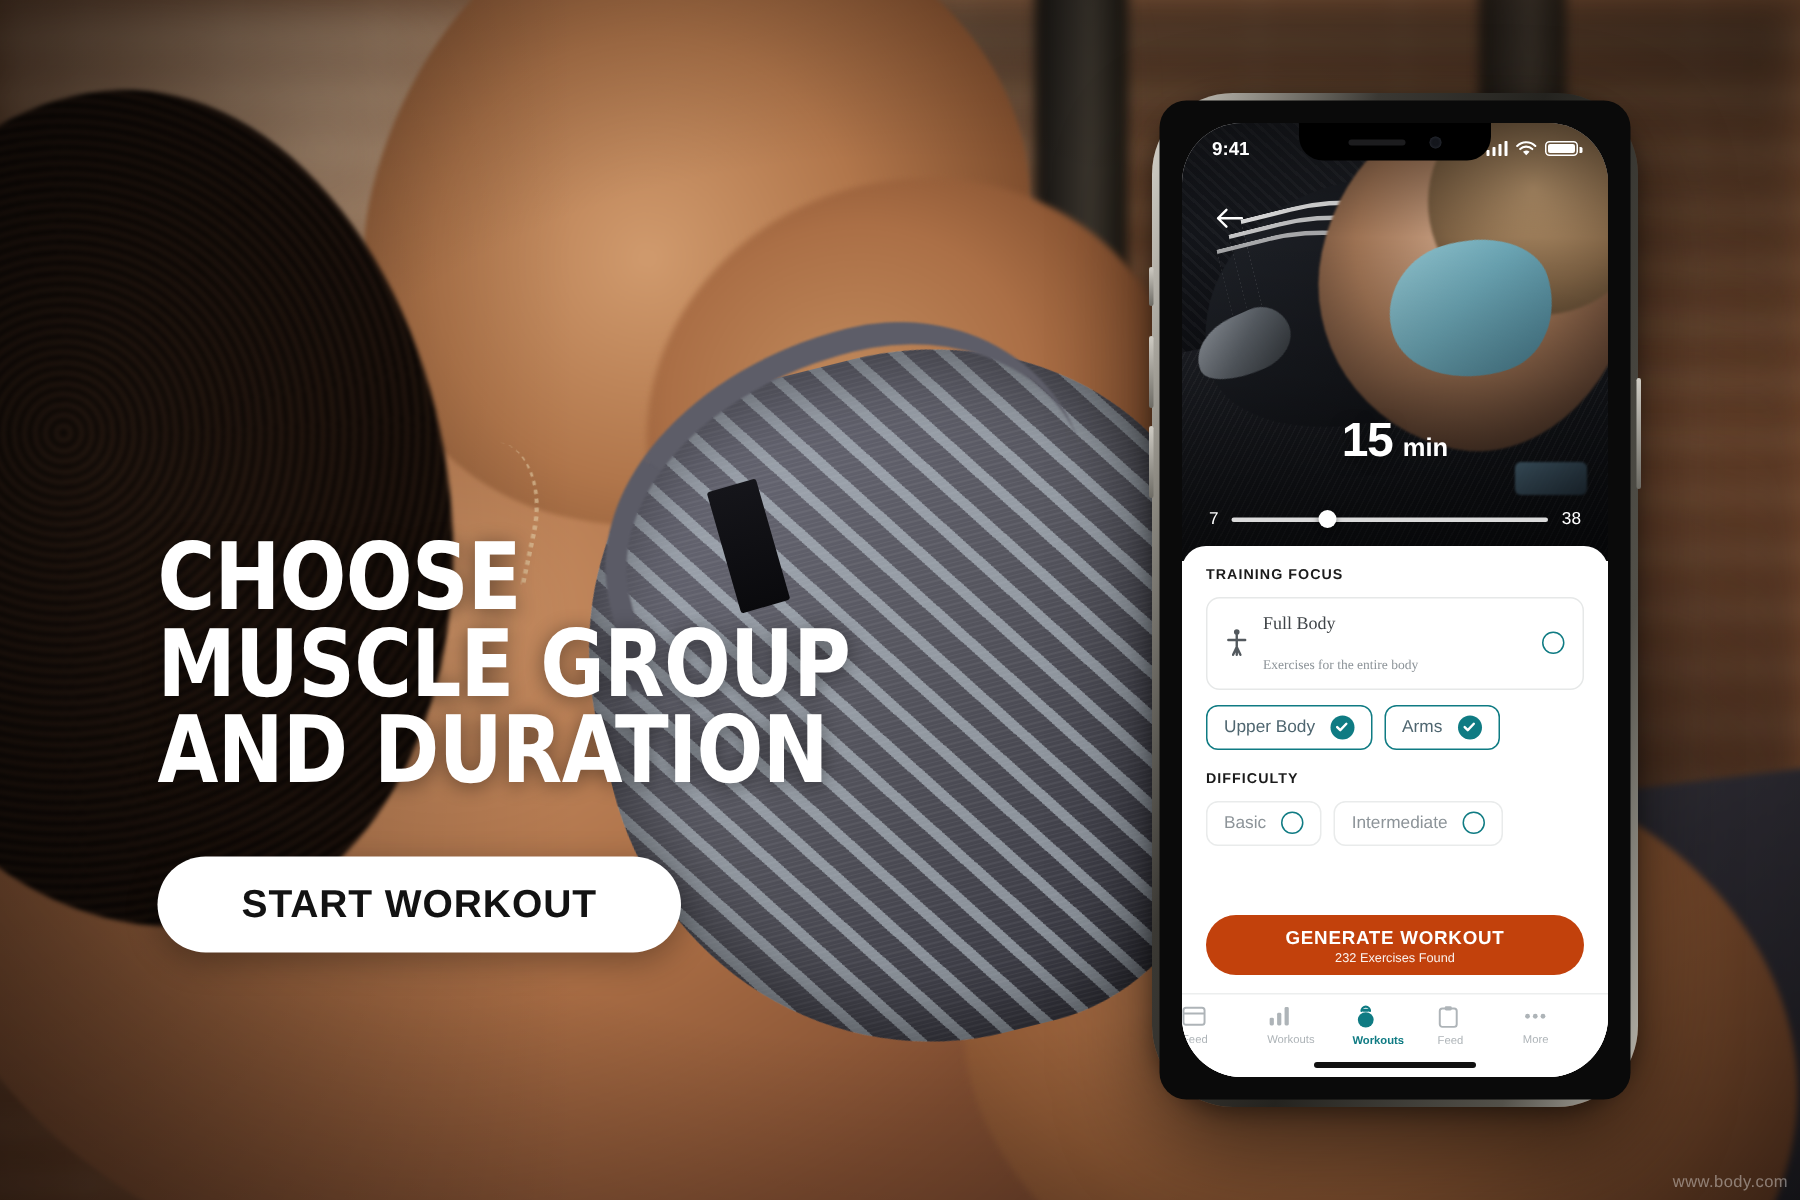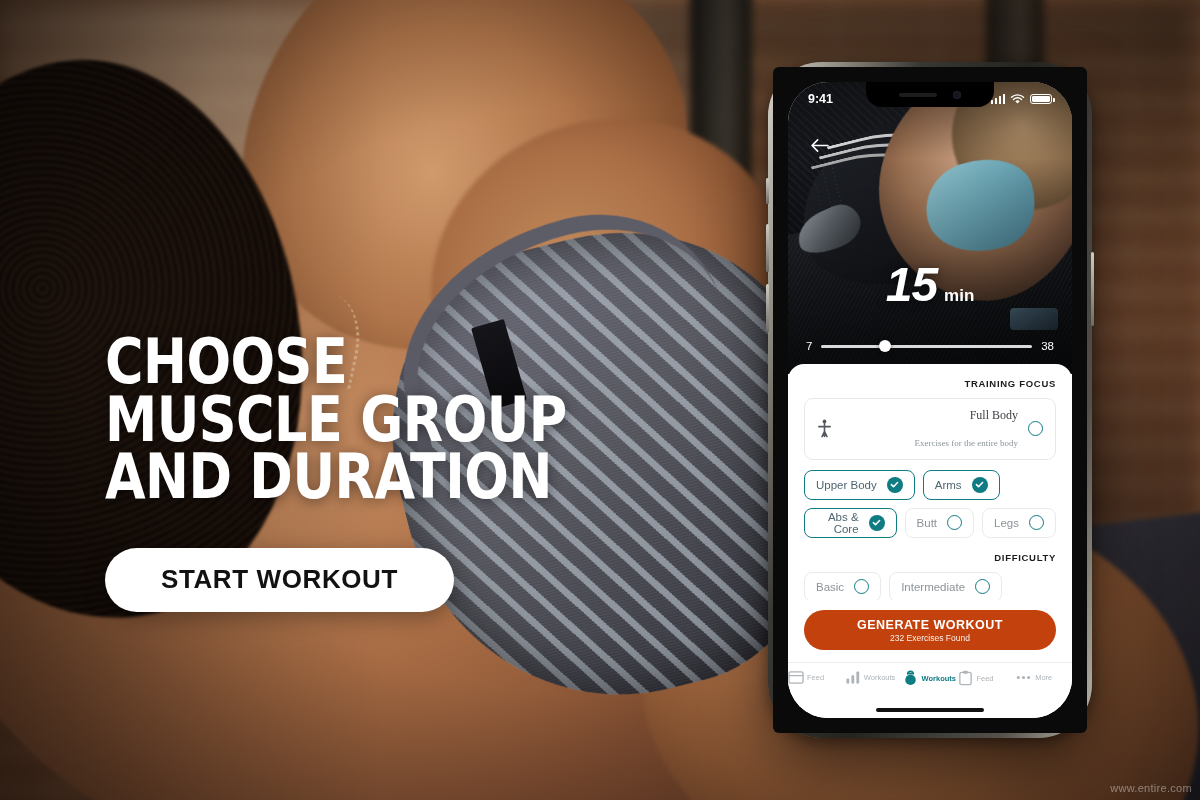--- a/index.html
+++ b/index.html
@@ -136,21 +136,21 @@
     filter: blur(.5px);
   }
   .vignette {
     position: absolute; inset: 0;
     background:
       linear-gradient(90deg, rgba(0,0,0,.30) 0%, rgba(0,0,0,0) 32%),
       radial-gradient(ellipse at 50% 50%, rgba(0,0,0,0) 52%, rgba(0,0,0,.38) 100%);
   }
 
   
-  .copy { position: absolute; left: 105px; top: 333px; width: 560px; z-index: 30; }
+  .copy { position: absolute; left: 105px; top: 356px; width: 560px; z-index: 30; }
 
   .headline {
     color: #fff;
     font-family: "Liberation Sans Narrow", "DejaVu Sans Condensed", "Liberation Sans", sans-serif;
     font-weight: 700;
     font-size: 62px;
     line-height: .93;
     letter-spacing: -0.5px;
     text-transform: uppercase;
     transform: scaleX(.94);
@@ -181,21 +181,21 @@
   .phone-frame {
     position: absolute; inset: 0;
     background: linear-gradient(105deg, #d8d5cd 0%, #8f8c84 14%, #3a3833 30%, #24231f 52%, #53514a 82%, #b9b6ad 100%);
     border-radius: 54px;
     padding: 5px;
     box-shadow: 0 26px 60px rgba(0,0,0,.55), 0 4px 14px rgba(0,0,0,.4);
   }
   .phone-bezel {
     position: absolute; inset: 5px;
     background: #0a0a0a;
-    border-radius: 6px;
+    border-radius: 18px;
     padding: 10px;
   }
   .screen {
     position: absolute; inset: 15px;
     background: #fff;
     border-radius: 40px;
     overflow: hidden;
     display: flex; flex-direction: column;
   }
   
@@ -308,22 +308,22 @@
     display: flex; align-items: center; justify-content: center;
     cursor: pointer; background: none; border: none;
   }
 
   
   .duration {
     position: absolute; left: 0; right: 0; bottom: 62px; z-index: 6;
     display: flex; align-items: baseline; justify-content: center; gap: 7px;
     color: #fff;
   }
-  .duration .num { font-size: 48px; font-weight: 700; letter-spacing: -1px;
-                   text-shadow: 0 2px 10px rgba(0,0,0,.5); font-style: italic; }
+  .duration .num { font-size: 32px; font-weight: 700; letter-spacing: -1px;
+                   text-shadow: 0 2px 10px rgba(0,0,0,.5); }
   .duration .unit { font-size: 17px; font-weight: 700; }
 
   
   .slider-row {
     position: absolute; left: 18px; right: 18px; bottom: 22px; z-index: 6;
     display: flex; align-items: center; gap: 9px; color: #fff; font-size: 11.5px;
   }
   .slider-track {
     position: relative; flex: 1; height: 3px;
     background: rgba(255,255,255,.85); border-radius: 2px; cursor: pointer;
@@ -337,21 +337,20 @@
   }
 
   
   .sheet {
     position: relative; flex: 1;
     background: #fff;
     border-radius: 16px 16px 0 0;
     margin-top: -10px;
     padding: 14px 16px 12px;
     overflow: hidden;
-    text-align: right;
   }
   .section-label {
     font-size: 9.5px; font-weight: 700; letter-spacing: .7px;
     color: #1b1b1b; text-transform: uppercase; margin-bottom: 9px;
   }
   .fullbody-card {
     display: flex; align-items: center; gap: 10px;
     border: 1px solid #e6e8e8; border-radius: 9px;
     padding: 9px 12px; margin-bottom: 10px; cursor: pointer;
     background: #fff;
@@ -397,21 +396,21 @@
   .cta-title { font-size: 12.5px; font-weight: 700; letter-spacing: .5px; text-transform: uppercase; }
   .cta-sub { font-size: 8.5px; opacity: .92; }
 
   
   .tabbar {
     position: absolute; left: 0; right: 0; bottom: 0; height: 56px;
     background: #fff; border-top: 1px solid #eceeee; z-index: 9;
     display: flex; align-items: flex-start; padding-top: 7px;
   }
   .tab {
-    flex: 1; display: flex; align-items: center; gap: 3px;
+    flex: 1; display: flex; flex-direction: column; align-items: flex-start; gap: 3px;
     cursor: pointer; color: #aeb4b8;
   }
   .tab.active { color: #0f7b83; }
   .tab-label { font-size: 7.5px; }
   .tab.active .tab-label { font-weight: 700; }
   .home-ind {
     position: absolute; bottom: 6px; left: 50%; transform: translateX(-50%);
     width: 108px; height: 4px; background: #111; border-radius: 3px;
   }
 
@@ -552,38 +551,20 @@
               <span class="chip sel">
                 <span>Arms</span>
                 <span class="radio-check">
                   <svg width="9" height="9" viewBox="0 0 10 10">
                       <path d="M1.6 5.2 3.9 7.5 8.4 2.8" stroke="#fff" stroke-width="1.8" fill="none" stroke-linecap="round" stroke-linejoin="round"></path>
                     </svg>
                 </span>
               </span>
             </div>
 
-            <div class="chip-row">
-              <span class="chip sel">
-                <span>Abs &amp; Core</span>
-                <span class="radio-check">
-                  <svg width="9" height="9" viewBox="0 0 10 10">
-                      <path d="M1.6 5.2 3.9 7.5 8.4 2.8" stroke="#fff" stroke-width="1.8" fill="none" stroke-linecap="round" stroke-linejoin="round"></path>
-                    </svg>
-                </span>
-              </span>
-              <span class="chip">
-                <span>Butt</span>
-                <span class="radio-o"></span>
-              </span>
-              <span class="chip">
-                <span>Legs</span>
-                <span class="radio-o"></span>
-              </span>
-            </div>
 
             <div class="section-label" style="margin-top:14px">DIFFICULTY</div>
 
             <div class="difficulty-row">
               <span class="chip">
                 <span>Basic</span>
                 <span class="radio-o"></span>
               </span>
               <span class="chip">
                 <span>Intermediate</span>
@@ -639,14 +620,14 @@
               <span class="tab-label">More</span>
             </div>
             <div class="home-ind"></div>
           </div>
 
         </div>
       </div>
     </div>
   </div>
 
-  <div class="watermark">www.entire.com</div>
+  <div class="watermark">www.body.com</div>
 </div>
 
 </body></html>

